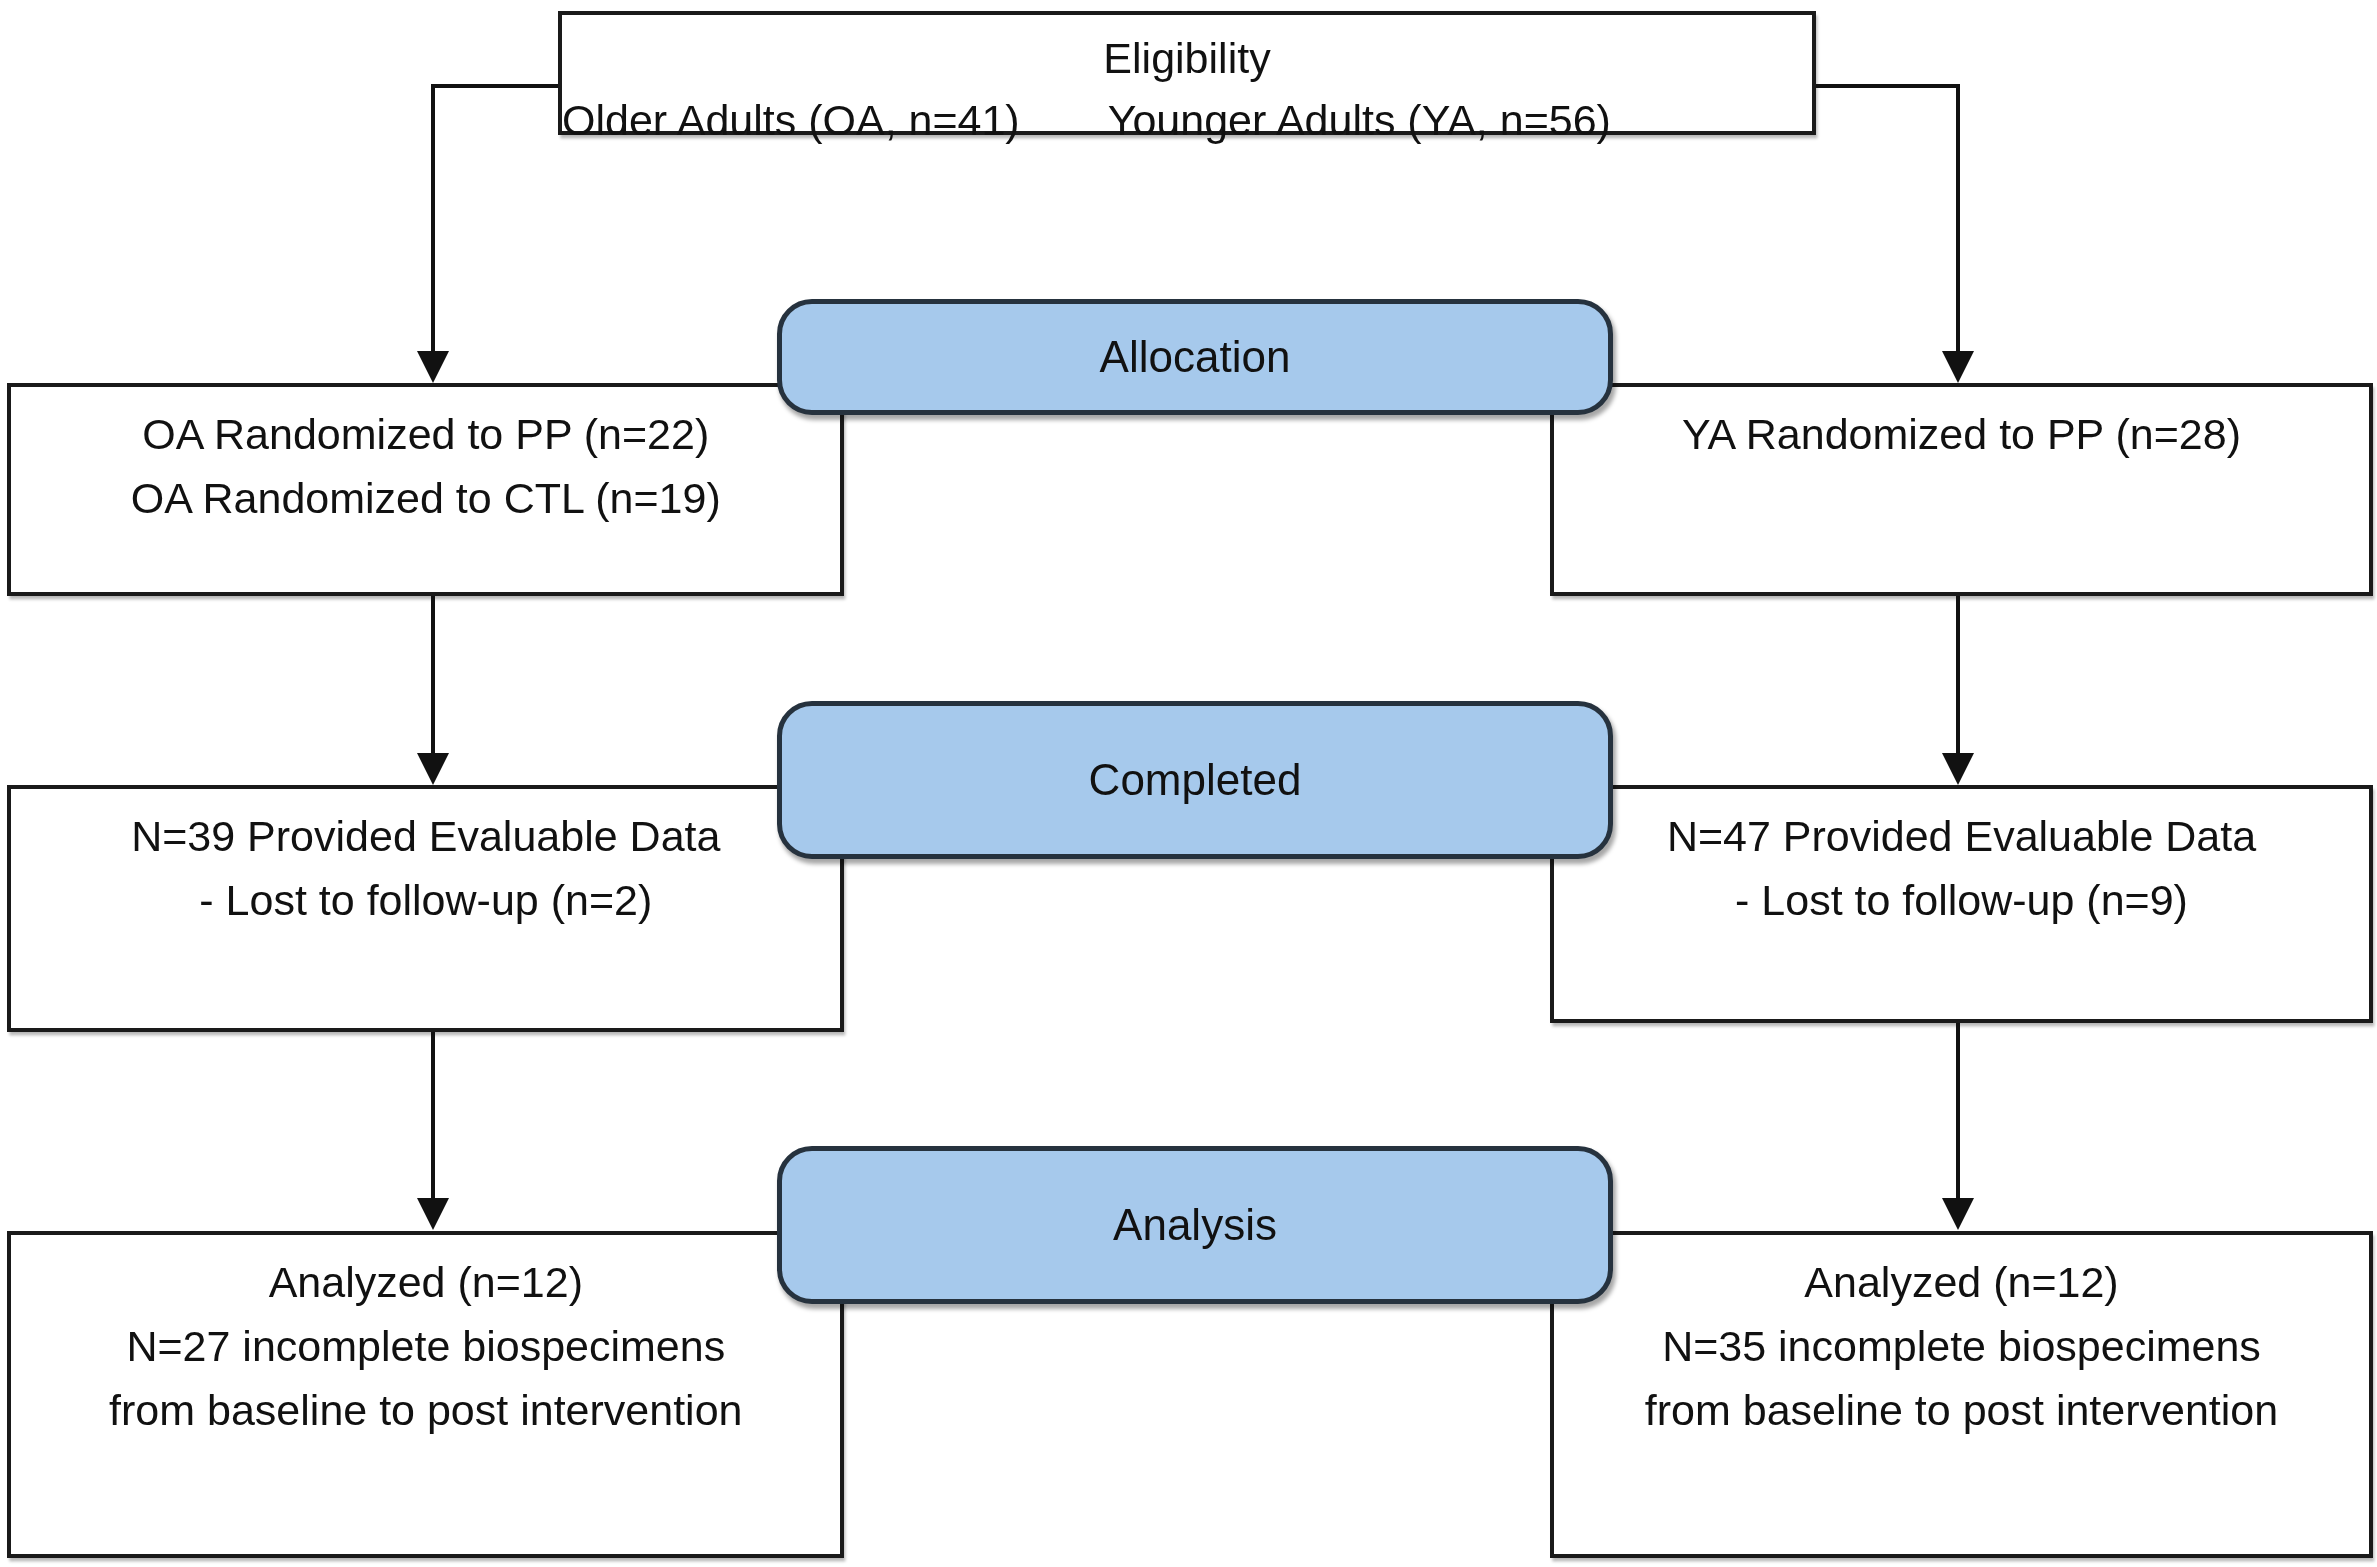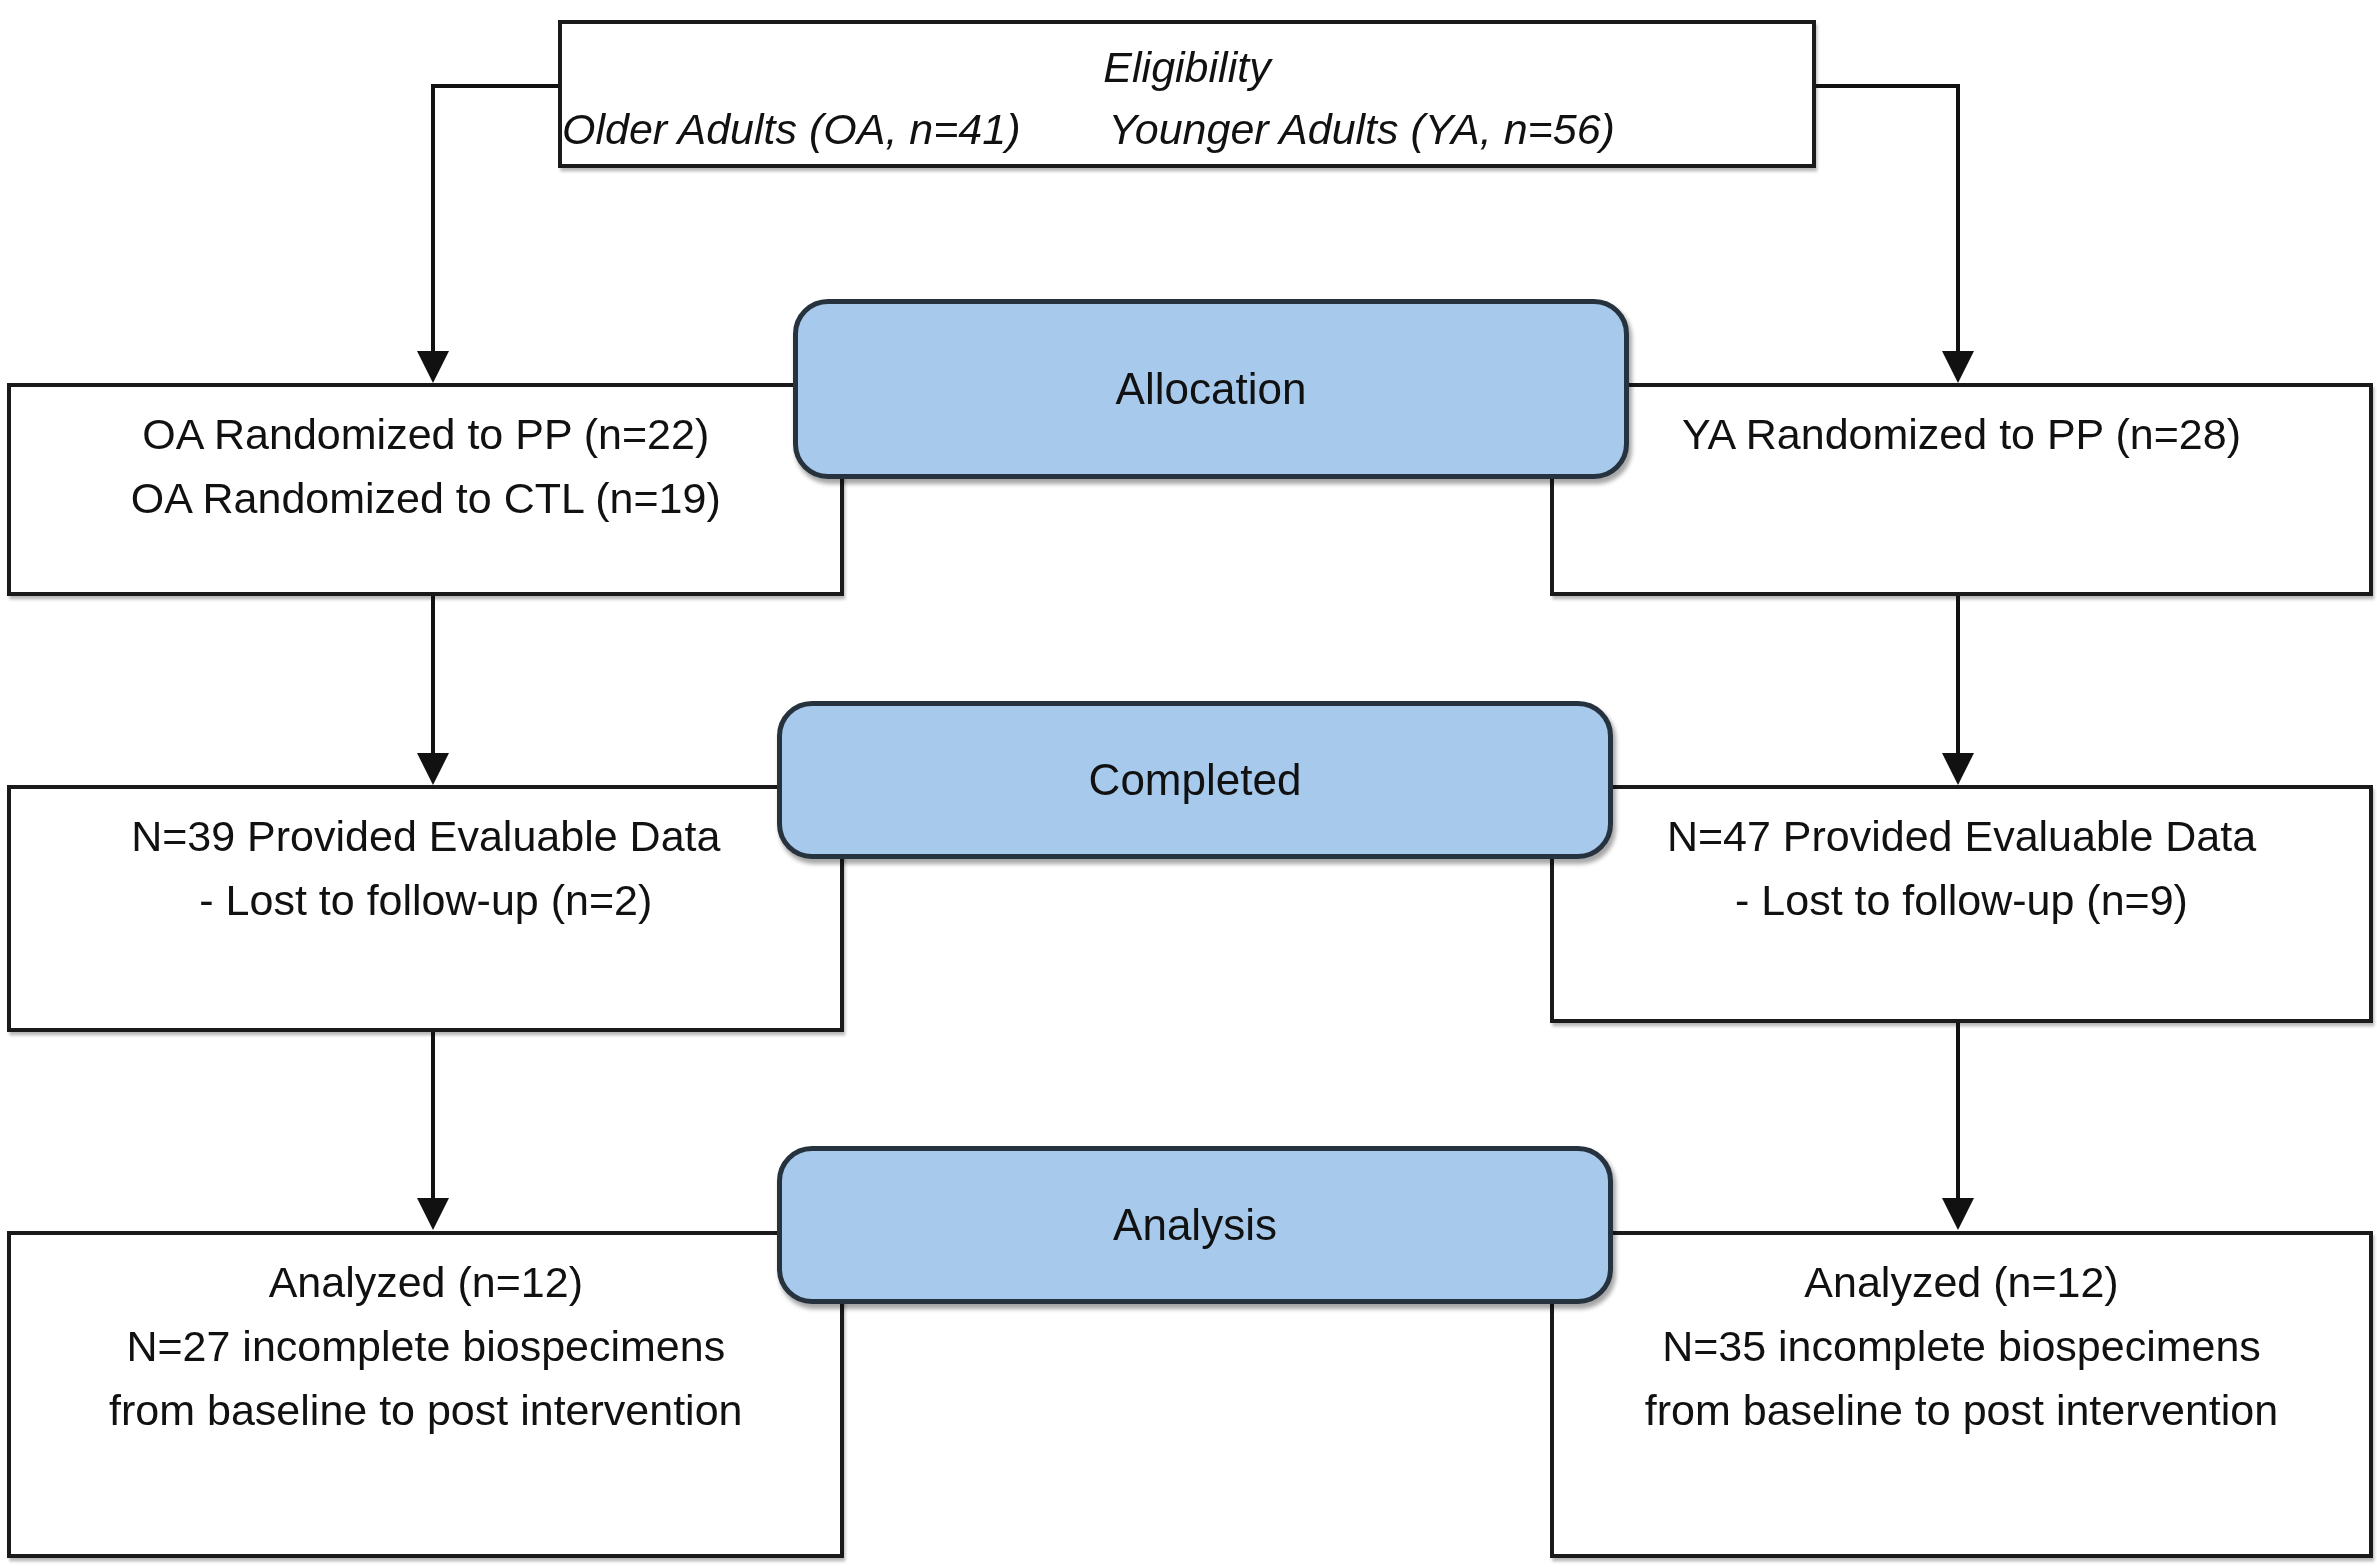--- a/index.html
+++ b/index.html
@@ -71,21 +71,21 @@
     gap: 88px;
     font-size: 43px;
     line-height: 62px;
   }
 </style>
 </head>
 <body>
 
 <div class="canvas">
 
-  <div class="box" style="left:558px; top:20px; width:1258px; height:148px;font-style:italic;">
+  <div class="box" style="left:558px; top:11px; width:1258px; height:124px;">
     <div class="elig-title">Eligibility</div>
     <div class="elig-cols">
       <span>Older Adults (OA, n=41)</span>
       <span>Younger Adults (YA, n=56)</span>
     </div>
   </div>
 
   <div class="line" style="left:431px; top:84px; width:127px; height:4.4px;"></div>
   <div class="line" style="left:431px; top:84px; width:4.4px; height:269px;"></div>
   <div class="arrow" style="left:417px; top:351px;"></div>
@@ -99,21 +99,21 @@
       <div>OA Randomized to PP (n=22)</div>
       <div>OA Randomized to CTL (n=19)</div>
     </div>
   </div>
   <div class="box" style="left:1550px; top:383px; width:823px; height:213px;">
     <div class="box-text">
       <div>YA Randomized to PP (n=28)</div>
     </div>
   </div>
 
-  <div class="pill" style="left:793px; top:299px; width:836px; height:180px;">
+  <div class="pill" style="left:777px; top:299px; width:836px; height:116px;">
     <span>Allocation</span>
   </div>
 
   <div class="line" style="left:431px; top:596px; width:4.4px; height:157px;"></div>
   <div class="arrow" style="left:417px; top:753px;"></div>
   <div class="line" style="left:1956px; top:596px; width:4.4px; height:157px;"></div>
   <div class="arrow" style="left:1942px; top:753px;"></div>
 
   <div class="box" style="left:7.3px; top:785px; width:837px; height:247px;">
     <div class="box-text">

